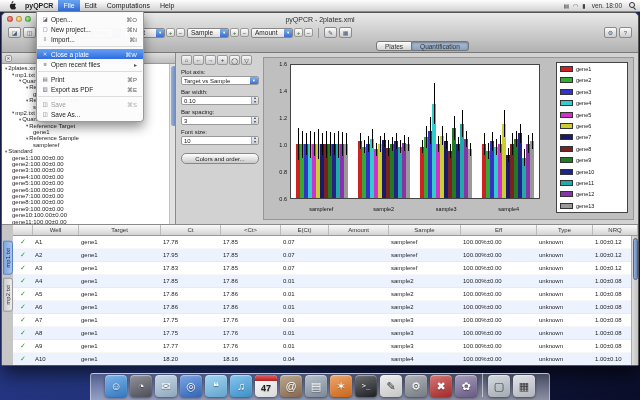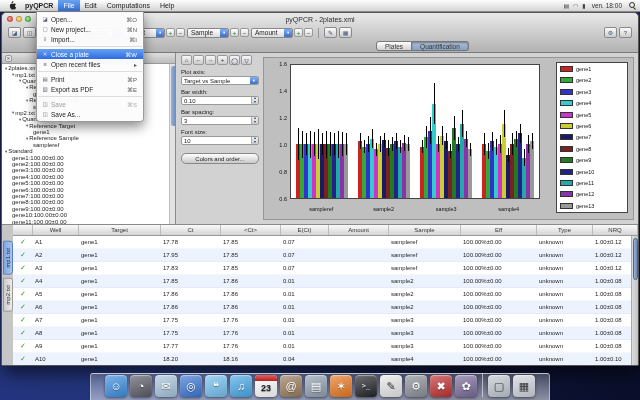--- a/index.html
+++ b/index.html
@@ -825,21 +825,21 @@
         <div class="dock-icon" style="background: linear-gradient(160deg, rgba(255, 255, 255, 0.35), rgba(0, 0, 0, 0.15)), rgb(58, 118, 214);">
           <span class="dock-glyph">◎</span>
         </div>
         <div class="dock-icon" style="background: linear-gradient(160deg, rgba(255, 255, 255, 0.35), rgba(0, 0, 0, 0.15)), rgb(116, 192, 240);">
           <span class="dock-glyph">❝</span>
         </div>
         <div class="dock-icon" style="background: linear-gradient(160deg, rgba(255, 255, 255, 0.35), rgba(0, 0, 0, 0.15)), rgb(72, 168, 232);">
           <span class="dock-glyph">♫</span>
         </div>
         <div class="dock-icon cal" style="background: linear-gradient(160deg, rgba(255, 255, 255, 0.35), rgba(0, 0, 0, 0.15)), rgb(255, 255, 255);">
-          <span class="dock-glyph">23</span>
+          <span class="dock-glyph">47</span>
         </div>
         <div class="dock-icon" style="background: linear-gradient(160deg, rgba(255, 255, 255, 0.35), rgba(0, 0, 0, 0.15)), rgb(154, 122, 90);">
           <span class="dock-glyph">@</span>
         </div>
         <div class="dock-icon" style="background: linear-gradient(160deg, rgba(255, 255, 255, 0.35), rgba(0, 0, 0, 0.15)), rgb(144, 160, 176);">
           <span class="dock-glyph">▤</span>
         </div>
         <div class="dock-icon" style="background: linear-gradient(160deg, rgba(255, 255, 255, 0.35), rgba(0, 0, 0, 0.15)), rgb(232, 120, 32);">
           <span class="dock-glyph">✶</span>
         </div>

